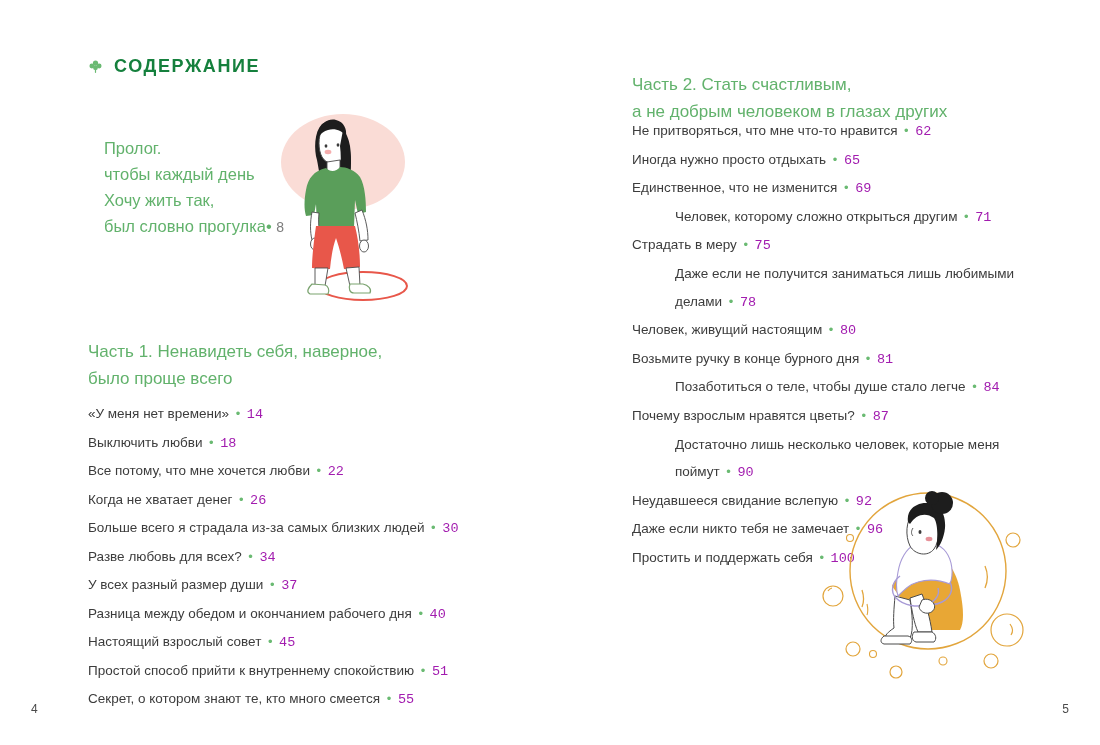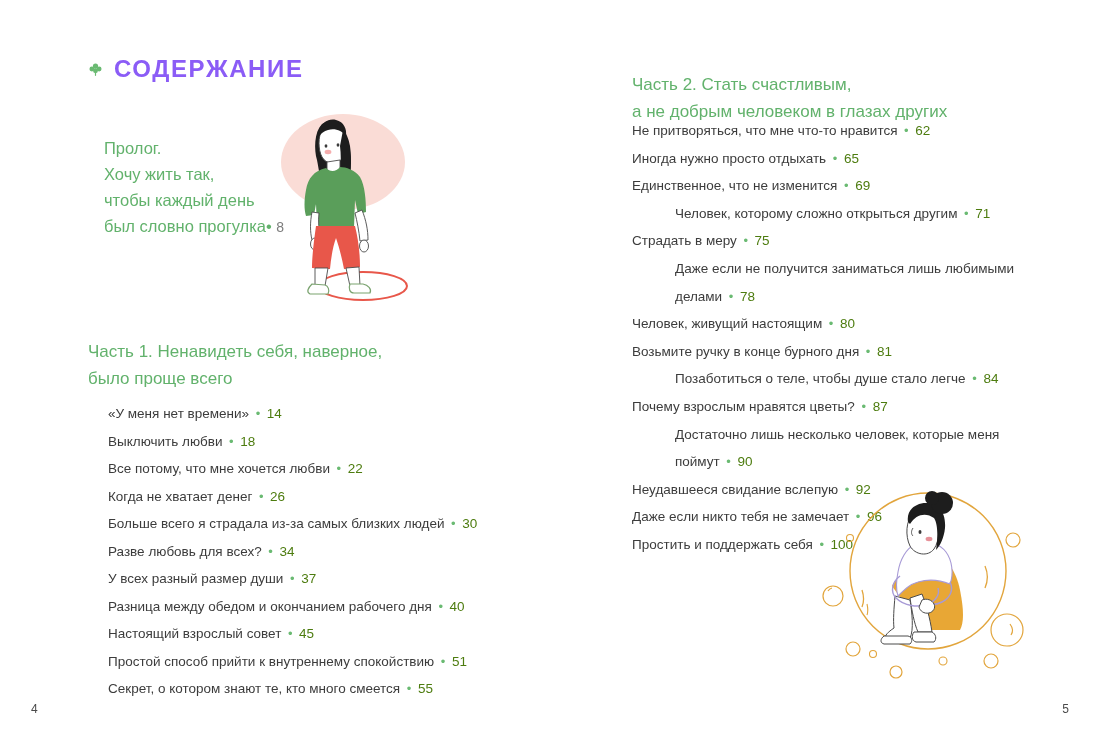--- a/index.html
+++ b/index.html
@@ -36,24 +36,24 @@
     align-items: center;
     gap: 11px;
   }
   .flower-icon {
     width: 15px;
     height: 15px;
     display: block;
     margin-top: 1px;
   }
   .toc-title {
-    font-size: 24px;
+    font-size: 18px;
     font-weight: bold;
     letter-spacing: 1.6px;
-    color: #8b5cf6;
+    color: #15803d;
     line-height: 1;
     white-space: nowrap;
   }
 
   .prologue {
     position: absolute;
     left: 88px;
     top: 135px;
     font-size: 16.5px;
     line-height: 26px;
@@ -84,24 +84,24 @@
     font-size: 13.5px;
     line-height: 27.5px;
     color: #3c3c3c;
     white-space: nowrap;
   }
   .toc-list li .dot {
     color: #6aba72;
     padding: 0 3px;
     font-size: 13px;
   }
-  .toc-list li .pg { color: #4d7c0f; }
+  .toc-list li .pg { color: #a21caf; font-family: Liberation Mono, monospace; }
   .toc-list li.wrap { white-space: normal; margin-left: 43px; }
 
-  #part1-list { left: 88px; top: 400px; width: 420px; margin-left: 20px; }
+  #part1-list { left: 88px; top: 400px; width: 420px; }
 
   
   #part2-heading { left: 82px; top: 71px; }
 
   #part2-list { left: 82px; top: 117px; width: 400px; }
   #part2-list li { line-height: 27.6px; }
 
   
   .illo-girl {
     position: absolute;
@@ -141,22 +141,22 @@
         <circle cx="5.2" cy="9.4" r="3.3" fill="#6aba72"></circle>
         <circle cx="14.8" cy="9.4" r="3.3" fill="#6aba72"></circle>
         <circle cx="10" cy="11.6" r="3.3" fill="#6aba72"></circle>
         <rect x="9.2" y="11" width="1.6" height="7.6" rx="0.8" fill="#6aba72"></rect>
       </svg>
       <div class="toc-title">СОДЕРЖАНИЕ</div>
     </div>
 
     <div class="prologue">
       <span class="ln">Пролог.</span>
+      <span class="ln">чтобы каждый день</span>
       <span class="ln">Хочу жить так,</span>
-      <span class="ln">чтобы каждый день</span>
       <span class="ln"><span>был словно прогулка</span><span class="dot">•</span> <span class="pg">8</span></span>
     </div>
 
     <div class="part-heading" id="part1-heading">
       <span class="ln">Часть 1. Ненавидеть себя, наверное,</span>
       <span class="ln">было проще всего</span>
     </div>
 
     <ul class="toc-list" id="part1-list">
         <li><span>«У меня нет времени»</span><span class="dot"> • </span><span class="pg">14</span></li>

